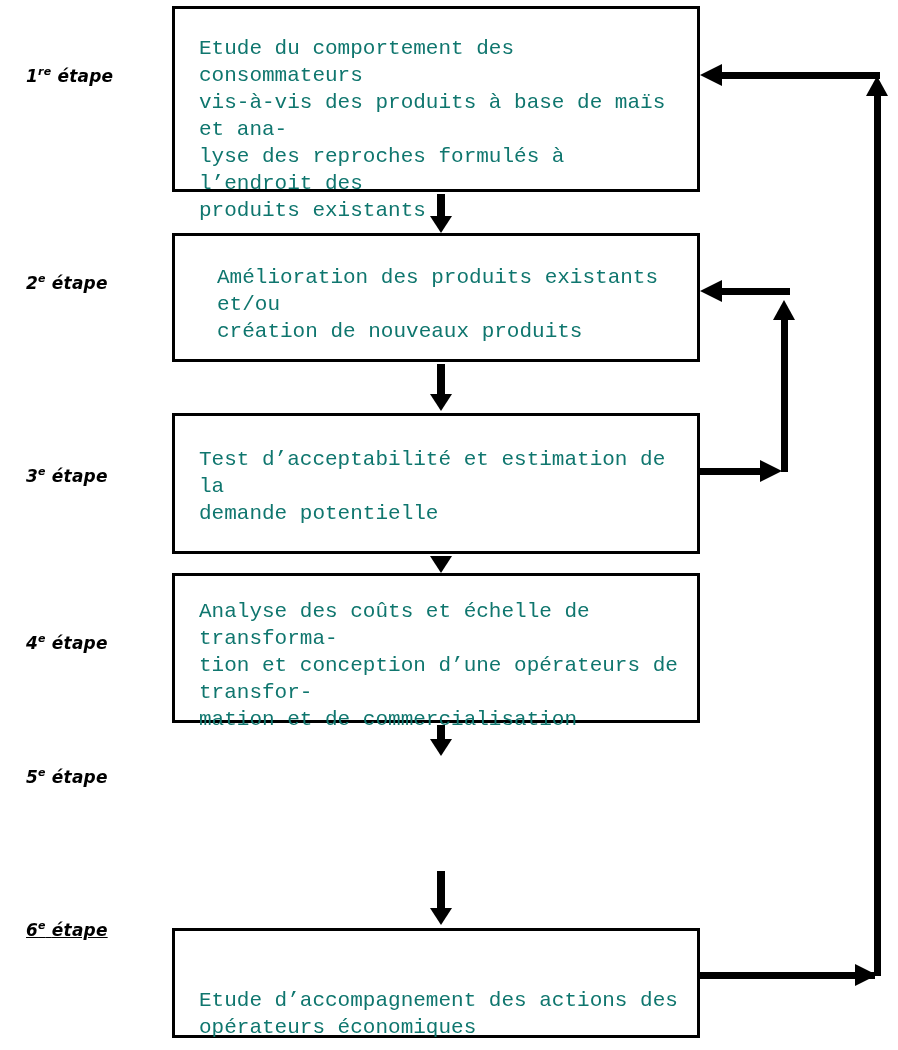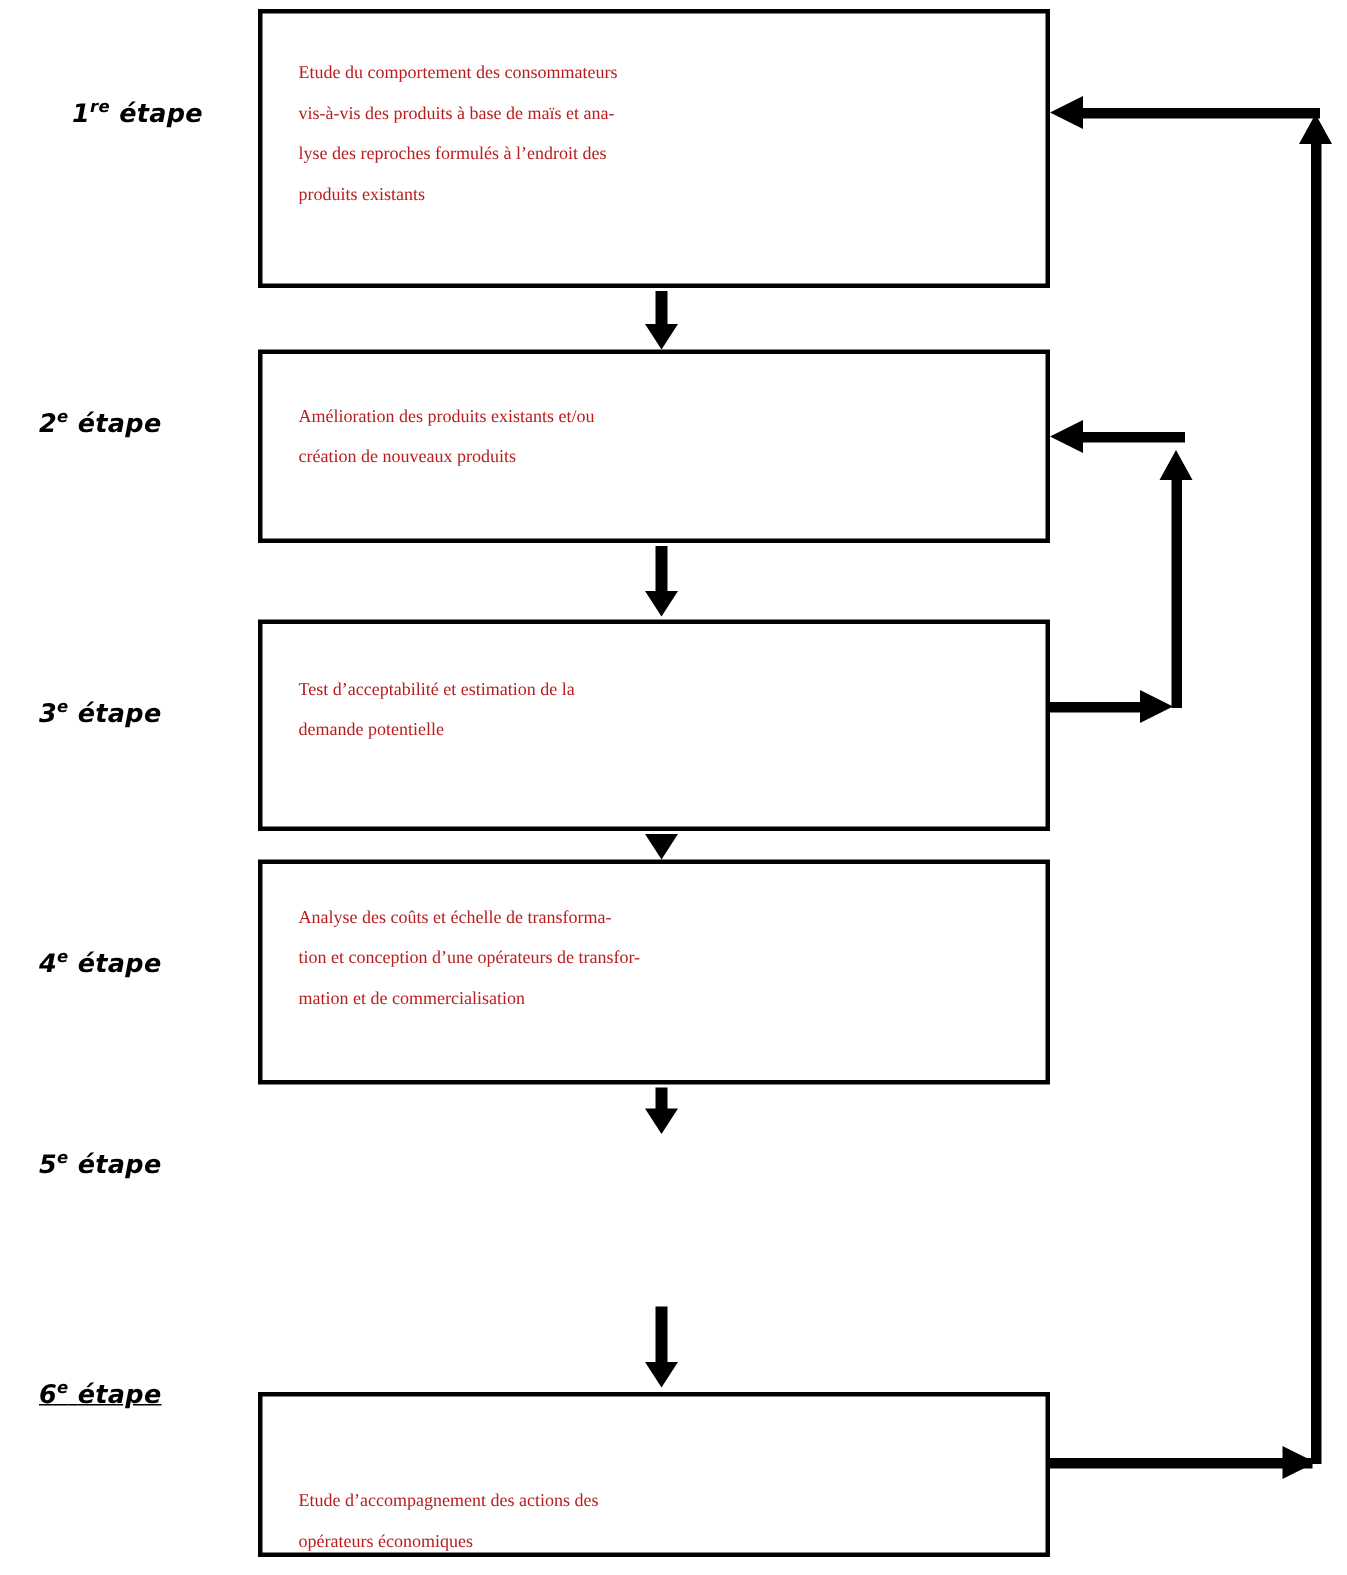--- a/index.html
+++ b/index.html
@@ -43,24 +43,24 @@
     left: 172px;
     width: 528px;
     box-sizing: border-box;
     border: 3px solid #000000;
     background: #ffffff;
   }
   .box-text {
     position: absolute;
     left: 24px;
     right: 14px;
-    font-family: Liberation Serif, serif;
-    font-size: 12px;
+    font-family: Liberation Mono, monospace;
+    font-size: 21px;
     line-height: 27px;
-    color: #b91c1c;
+    color: #0f766e;
     white-space: pre-line;
   }
 
   
   .vconn {
     position: absolute;
     left: 430px;
     width: 22px;
   }
   .vconn .shaft {
@@ -114,41 +114,41 @@
     border-left: 11px solid transparent;
     border-right: 11px solid transparent;
     border-bottom: 20px solid #000000;
   }
 </style>
 </head>
 <body>
 
 <div id="page">
 
-  <div class="step-label" style="top:66px;margin-left:22px;"><span>1</span><sup>re</sup>&nbsp;<span>étape</span></div>
+  <div class="step-label" style="top:66px;"><span>1</span><sup>re</sup>&nbsp;<span>étape</span></div>
 
   <div class="step-label" style="top:273px;"><span>2</span><sup>e</sup>&nbsp;<span>étape</span></div>
 
   <div class="step-label" style="top:466px;"><span>3</span><sup>e</sup>&nbsp;<span>étape</span></div>
 
   <div class="step-label" style="top:633px;"><span>4</span><sup>e</sup>&nbsp;<span>étape</span></div>
 
   <div class="step-label" style="top:767px;"><span>5</span><sup>e</sup>&nbsp;<span>étape</span></div>
 
   <div class="step-label" style="top:920px;text-decoration:underline;"><span>6</span><sup>e</sup>&nbsp;<span>étape</span></div>
 
   <div class="box" style="top:6px; height:186px;">
     <div class="box-text" style="top:26px;">Etude du comportement des consommateurs
 vis-à-vis des produits à base de maïs et ana-
 lyse des reproches formulés à l’endroit des
 produits existants</div>
   </div>
 
   <div class="box" style="top:233px; height:129px;">
-    <div class="box-text" style="top:28px;">Amélioration des produits existants et/ou
+    <div class="box-text" style="top:28px;margin-left:18px;">Amélioration des produits existants et/ou
 création de nouveaux produits</div>
   </div>
 
   <div class="box" style="top:413px; height:141px;padding-left:40px;">
     <div class="box-text" style="top:30px;">Test d’acceptabilité et estimation de la
 demande potentielle</div>
   </div>
 
   <div class="box" style="top:573px; height:150px;">
     <div class="box-text" style="top:22px;">Analyse des coûts et échelle de transforma-

